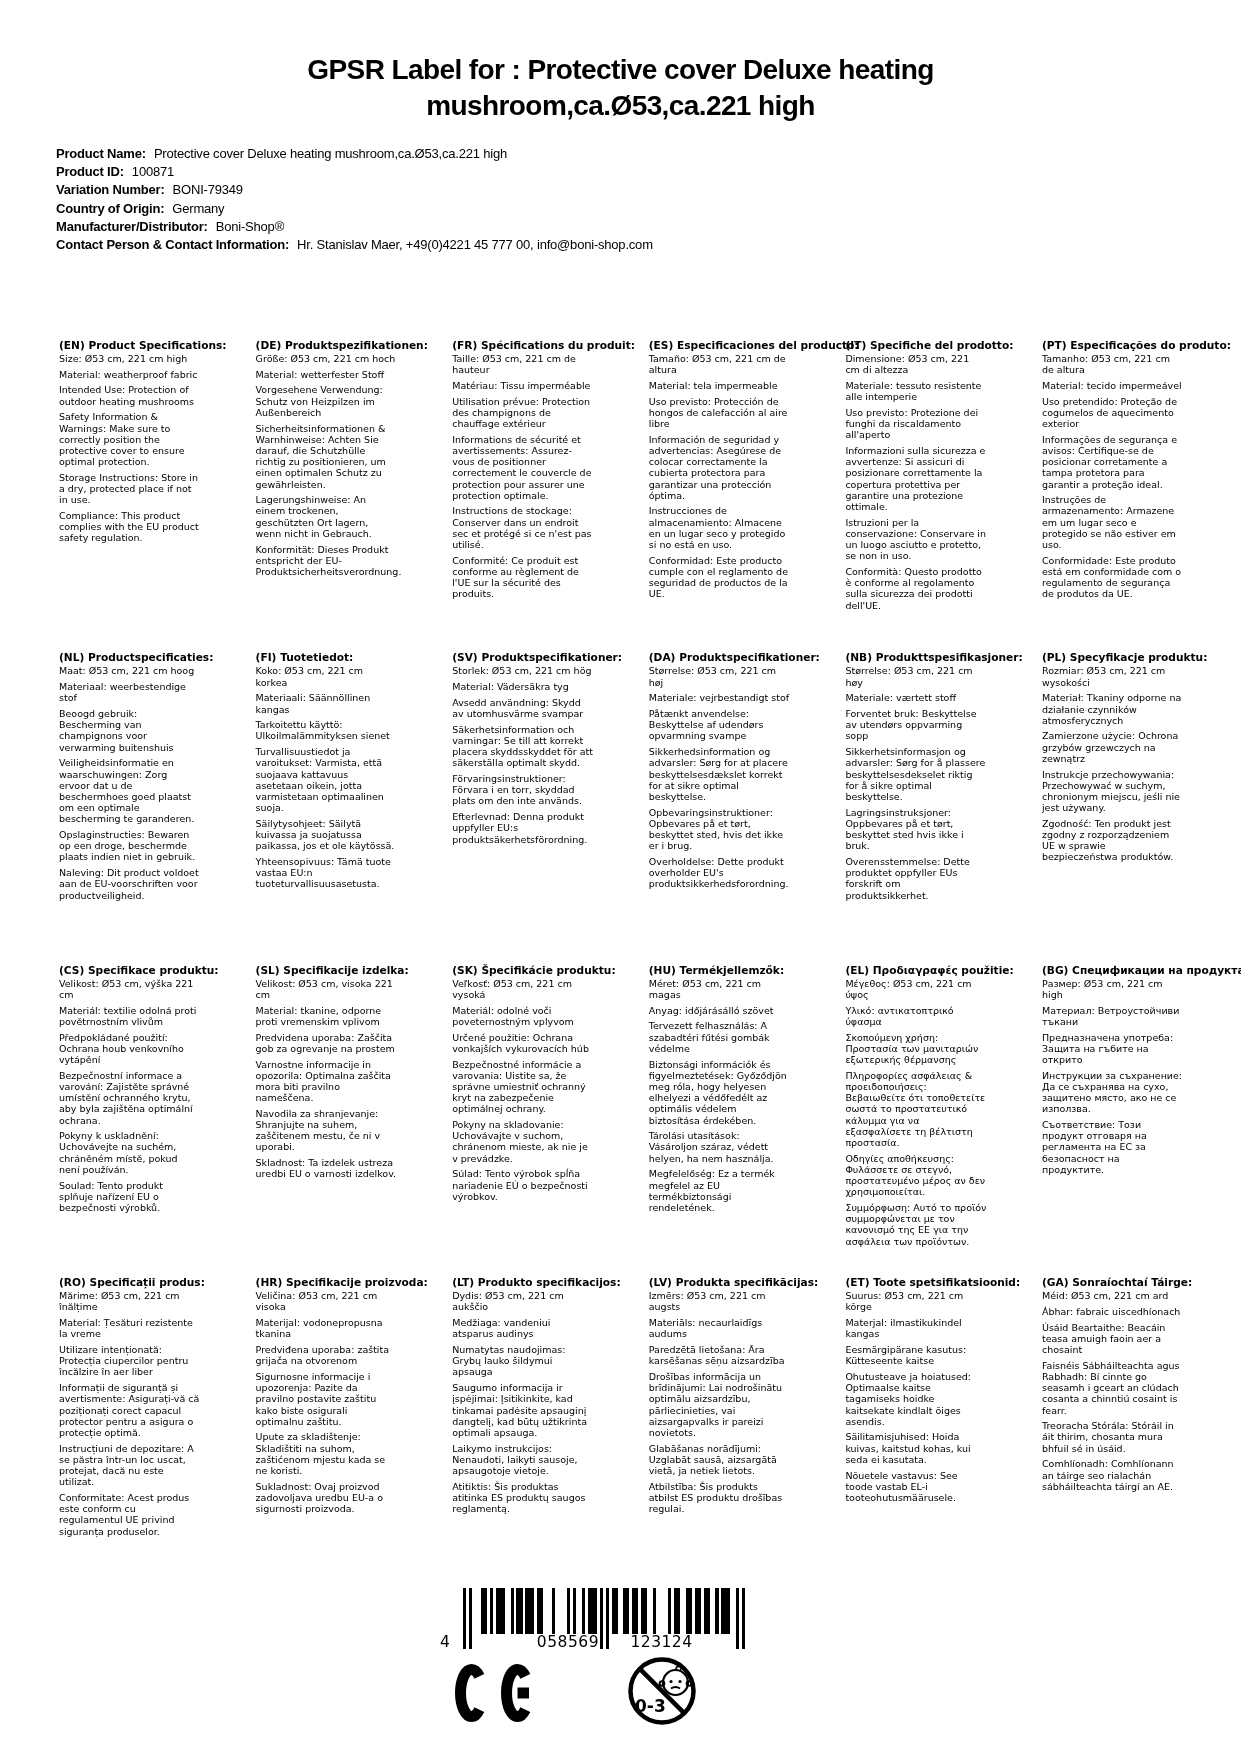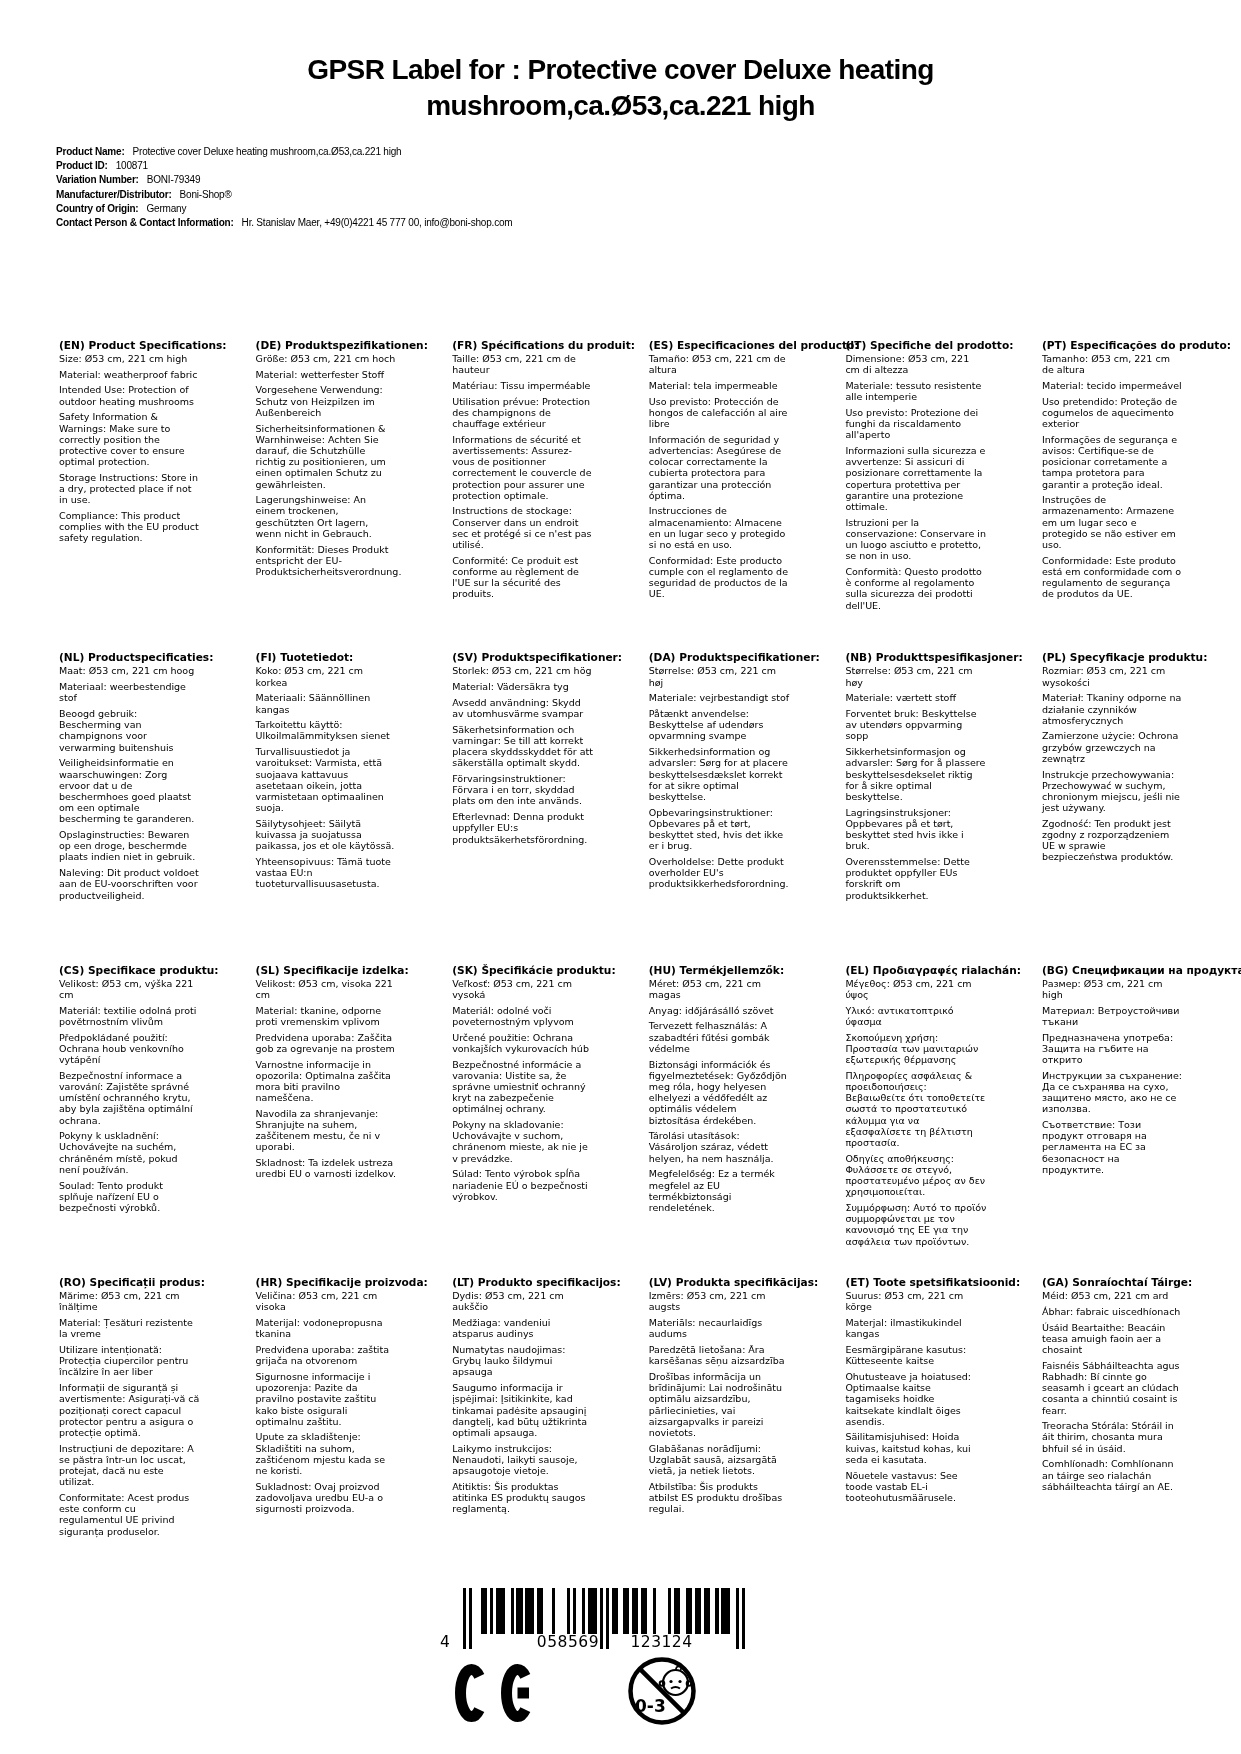--- a/index.html
+++ b/index.html
@@ -9,21 +9,21 @@
     font-family:"DejaVu Sans",sans-serif;
   }
   .title{
     position:absolute;top:44px;left:0;right:0;text-align:center;
     font-family:"Liberation Sans",sans-serif;font-weight:700;
     font-size:28px;line-height:1.3;letter-spacing:-0.6px;
   }
   .title-inner{max-width:880px;margin:8px auto;}
   .info{
     position:absolute;left:56px;top:146px;
-    font-family:"Liberation Sans",sans-serif;font-size:10px;letter-spacing:-0.2px;
+    font-family:"Liberation Sans",sans-serif;font-size:13px;letter-spacing:-0.2px;
   }
   .info-row{margin-bottom:3.2px;white-space:nowrap;}
   .info-label{font-weight:700;margin-right:8px;}
   .grid{
     position:absolute;left:59px;top:339px;
     display:grid;grid-template-columns:repeat(6,196.6px);grid-auto-rows:312.4px;
   }
   .block{width:141px;overflow:visible;}
   .block-title{font-size:10.6px;font-weight:700;white-space:nowrap;margin:0 0 2px 0;}
   .block-para{font-size:9.5px;line-height:11.2px;margin:0 0 4.5px 0;}
@@ -42,22 +42,22 @@
 <body>
 
 <div class="title">
   <div class="title-inner">GPSR Label for : Protective cover Deluxe heating mushroom,ca.Ø53,ca.221 high</div>
 </div>
 
 <div class="info">
   <div class="info-row"><span class="info-label">Product Name:</span><span>Protective cover Deluxe heating mushroom,ca.Ø53,ca.221 high</span></div>
   <div class="info-row"><span class="info-label">Product ID:</span><span>100871</span></div>
   <div class="info-row"><span class="info-label">Variation Number:</span><span>BONI-79349</span></div>
+  <div class="info-row"><span class="info-label">Country of Origin:</span><span>Germany</span></div>
   <div class="info-row"><span class="info-label">Manufacturer/Distributor:</span><span>Boni-Shop®</span></div>
-  <div class="info-row"><span class="info-label">Country of Origin:</span><span>Germany</span></div>
   <div class="info-row"><span class="info-label">Contact Person &amp; Contact Information:</span><span>Hr. Stanislav Maer, +49(0)4221 45 777 00, info@boni-shop.com</span></div>
 </div>
 
 <div class="grid">
     <div class="block">
       <div class="block-title">(EN) Product Specifications:</div>
       <div class="block-para">Size: Ø53 cm, 221 cm high</div>
       <div class="block-para">Material: weatherproof fabric</div>
       <div class="block-para">Intended Use: Protection of outdoor heating mushrooms</div>
       <div class="block-para">Safety Information &amp; Warnings: Make sure to correctly position the protective cover to ensure optimal protection.</div>
@@ -192,21 +192,21 @@
     <div class="block">
       <div class="block-title">(HU) Termékjellemzők:</div>
       <div class="block-para">Méret: Ø53 cm, 221 cm magas</div>
       <div class="block-para">Anyag: időjárásálló szövet</div>
       <div class="block-para">Tervezett felhasználás: A szabadtéri fűtési gombák védelme</div>
       <div class="block-para">Biztonsági információk és figyelmeztetések: Győződjön meg róla, hogy helyesen elhelyezi a védőfedélt az optimális védelem biztosítása érdekében.</div>
       <div class="block-para">Tárolási utasítások: Vásároljon száraz, védett helyen, ha nem használja.</div>
       <div class="block-para">Megfelelőség: Ez a termék megfelel az EU termékbiztonsági rendeletének.</div>
     </div>
     <div class="block">
-      <div class="block-title">(EL) Προδιαγραφές rialachán:</div>
+      <div class="block-title">(EL) Προδιαγραφές použitie:</div>
       <div class="block-para">Μέγεθος: Ø53 cm, 221 cm ύψος</div>
       <div class="block-para">Υλικό: αντικατοπτρικό ύφασμα</div>
       <div class="block-para">Σκοπούμενη χρήση: Προστασία των μανιταριών εξωτερικής θέρμανσης</div>
       <div class="block-para">Πληροφορίες ασφάλειας &amp; προειδοποιήσεις: Βεβαιωθείτε ότι τοποθετείτε σωστά το προστατευτικό κάλυμμα για να εξασφαλίσετε τη βέλτιστη προστασία.</div>
       <div class="block-para">Οδηγίες αποθήκευσης: Φυλάσσετε σε στεγνό, προστατευμένο μέρος αν δεν χρησιμοποιείται.</div>
       <div class="block-para">Συμμόρφωση: Αυτό το προϊόν συμμορφώνεται με τον κανονισμό της ΕΕ για την ασφάλεια των προϊόντων.</div>
     </div>
     <div class="block">
       <div class="block-title">(BG) Спецификации на продукта:</div>
       <div class="block-para">Размер: Ø53 cm, 221 cm high</div>

